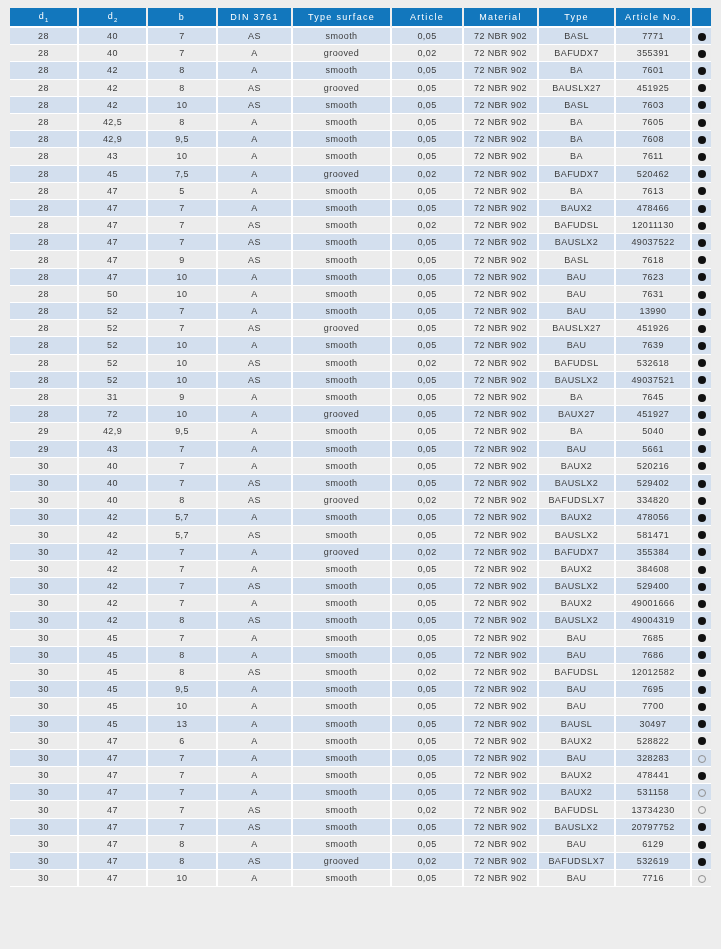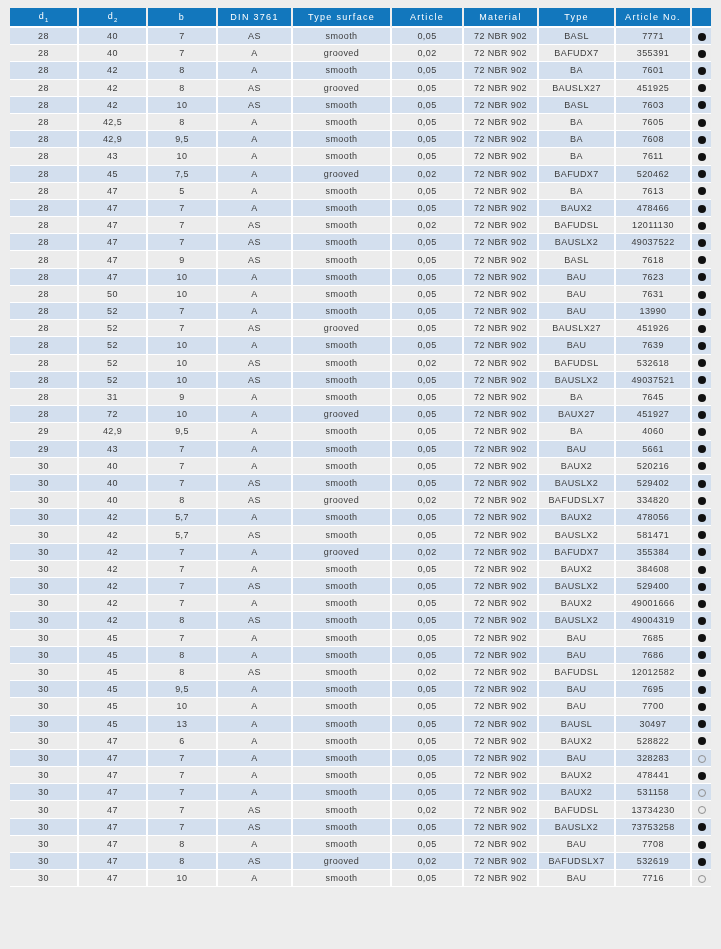--- a/index.html
+++ b/index.html
@@ -372,21 +372,21 @@
         </tr>
         <tr class="even">
           <td>29</td>
           <td>42,9</td>
           <td>9,5</td>
           <td>A</td>
           <td>smooth</td>
           <td>0,05</td>
           <td>72 NBR 902</td>
           <td>BA</td>
-          <td>4060</td>
+          <td>5040</td>
           <td><span class="dot filled"></span></td>
         </tr>
         <tr class="odd">
           <td>29</td>
           <td>43</td>
           <td>7</td>
           <td>A</td>
           <td>smooth</td>
           <td>0,05</td>
           <td>72 NBR 902</td>
@@ -648,33 +648,33 @@
         </tr>
         <tr class="odd">
           <td>30</td>
           <td>47</td>
           <td>7</td>
           <td>AS</td>
           <td>smooth</td>
           <td>0,05</td>
           <td>72 NBR 902</td>
           <td>BAUSLX2</td>
-          <td>73753258</td>
-          <td><span class="dot filled"></span></td>
-        </tr>
-        <tr class="even">
-          <td>30</td>
-          <td>47</td>
-          <td>8</td>
-          <td>A</td>
-          <td>smooth</td>
-          <td>0,05</td>
-          <td>72 NBR 902</td>
-          <td>BAU</td>
-          <td>7708</td>
+          <td>20797752</td>
+          <td><span class="dot filled"></span></td>
+        </tr>
+        <tr class="even">
+          <td>30</td>
+          <td>47</td>
+          <td>8</td>
+          <td>A</td>
+          <td>smooth</td>
+          <td>0,05</td>
+          <td>72 NBR 902</td>
+          <td>BAU</td>
+          <td>6129</td>
           <td><span class="dot filled"></span></td>
         </tr>
         <tr class="odd">
           <td>30</td>
           <td>47</td>
           <td>8</td>
           <td>AS</td>
           <td>grooved</td>
           <td>0,02</td>
           <td>72 NBR 902</td>

